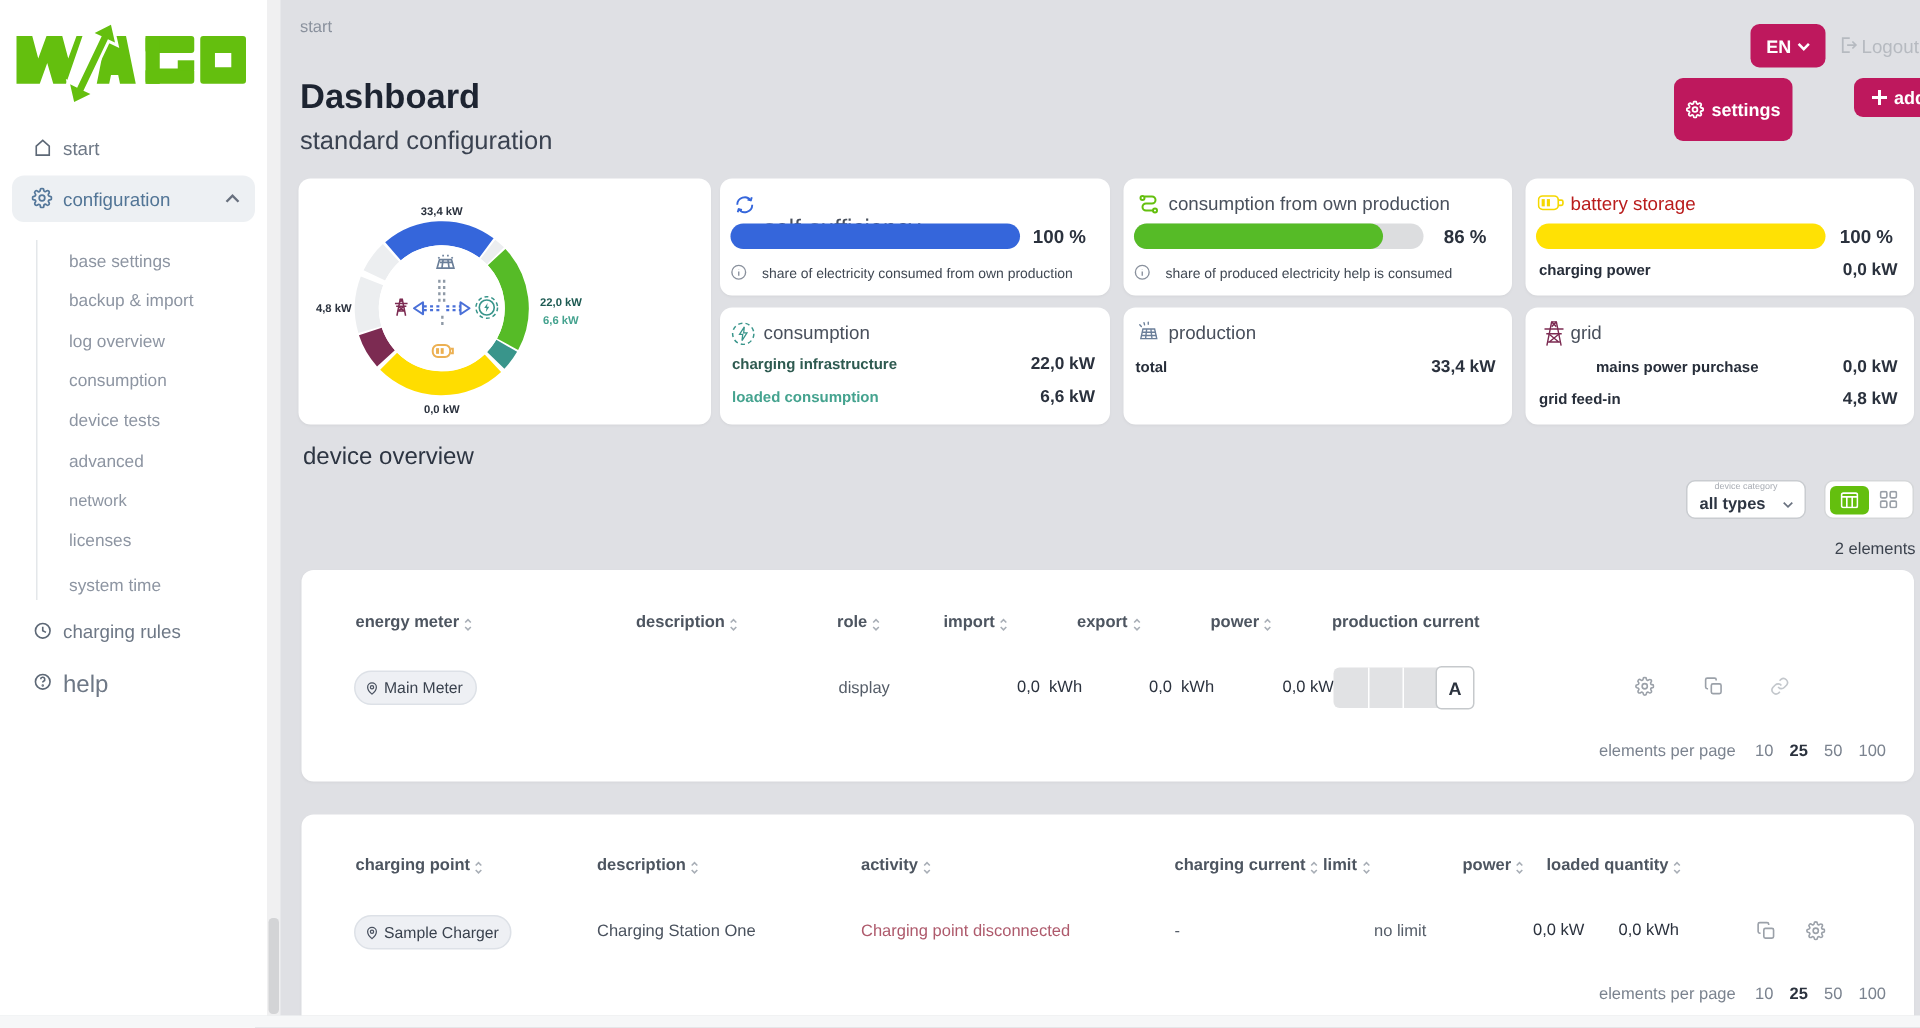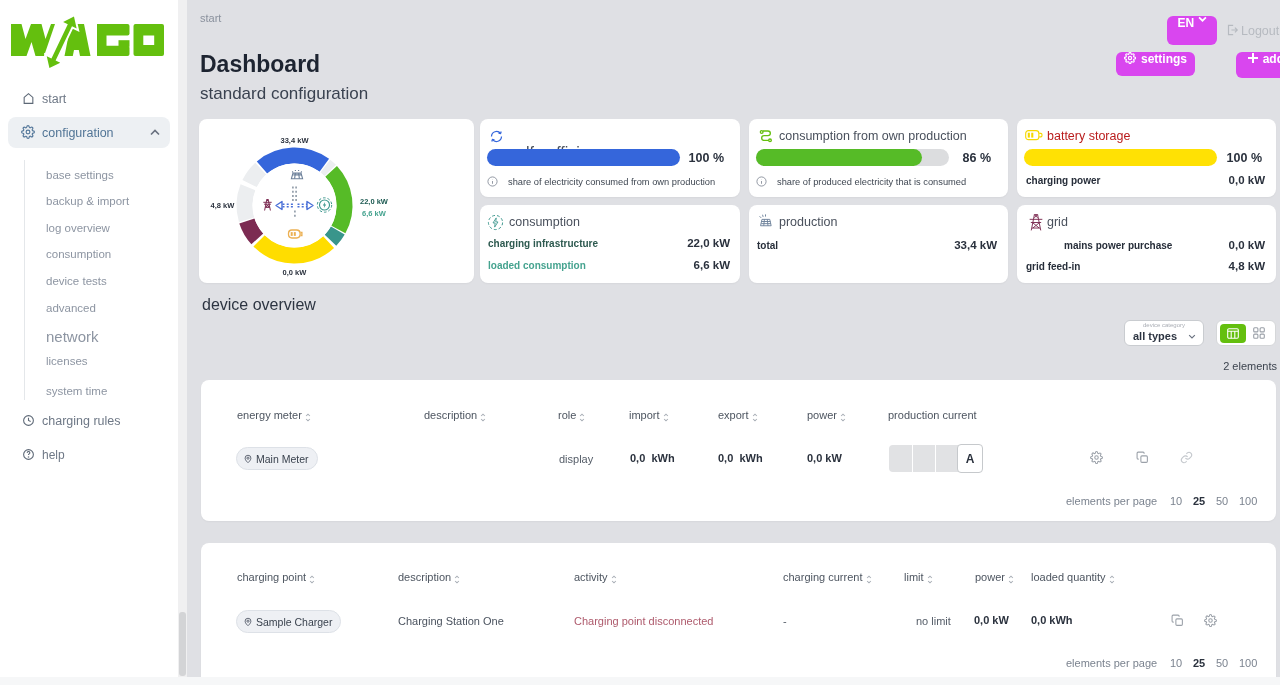--- a/index.html
+++ b/index.html
@@ -1,22 +1,22 @@
 <!DOCTYPE html>
 <html><head>
 <meta charset="utf-8">
 <style>
 * { margin:0; padding:0; box-sizing:border-box; }
 html,body { width:1280px; height:685px; overflow:hidden; }
 body { font-family:"Liberation Sans", sans-serif; background:#dfe0e4; position:relative; }
 .abs { position:absolute; }
 .card { position:absolute; background:#fff; border-radius:8px; box-shadow:0 1px 2px rgba(0,0,0,0.04); }
-.gbtn { position:absolute; background:#d946ef; border-radius:6px; color:#fff; display:flex; justify-content:center; font-weight:bold; }
-.hdr { font-size:11px; color:#4d5560; font-weight:normal; }
-.val { font-size:11px; color:#2b323e; font-weight:bold; }
+.gbtn { position:absolute; background:#be185d; border-radius:6px; color:#fff; display:flex; align-items:center; justify-content:center; font-weight:bold; }
+.hdr { font-size:11px; color:#4d5560; font-weight:bold; }
+.val { font-size:11px; color:#2b323e; font-weight:normal;margin-left:48px; }
 .lbl { font-size:11px; color:#555d68; }
 .pill { position:absolute; background:#eef0f4; border:1px solid #dde1e7; border-radius:12px; height:23px; display:flex; align-items:center; font-size:10.5px; color:#3a424e; padding:0 8px 0 6px; }
 .pag { position:absolute; font-size:11px; color:#7b838f; }
 .pag b { color:#2b323e; }
 .sortic { display:inline-block; vertical-align:-3px; margin-left:3px; }
 </style>
 </head>
 <body>
 
 <div class="abs" style="left:0;top:0;width:178px;height:677px;background:#fff;"></div>
@@ -56,54 +56,54 @@
     <path d="M1 5.5 L5 1.5 L9 5.5"></path>
   </svg>
 
 <div class="abs" style="left:24px;top:160px;width:1px;height:240px;background:#e4e7ea;"></div>
 <div class="abs" style="left:46px;top:169px;font-size:11.5px;color:#8d95a2;">base settings</div>
 <div class="abs" style="left:46px;top:195px;font-size:11.5px;color:#8d95a2;">backup &amp; import</div>
 <div class="abs" style="left:46px;top:222px;font-size:11.5px;color:#8d95a2;">log overview</div>
 <div class="abs" style="left:46px;top:248px;font-size:11.5px;color:#8d95a2;">consumption</div>
 <div class="abs" style="left:46px;top:275px;font-size:11.5px;color:#8d95a2;">device tests</div>
 <div class="abs" style="left:46px;top:302px;font-size:11.5px;color:#8d95a2;">advanced</div>
-<div class="abs" style="left:46px;top:328px;font-size:15px;color:#8d95a2;">network</div>
+<div class="abs" style="left:46px;top:328px;font-size:11px;color:#8d95a2;">network</div>
 <div class="abs" style="left:46px;top:355px;font-size:11.5px;color:#8d95a2;">licenses</div>
 <div class="abs" style="left:46px;top:385px;font-size:11.5px;color:#8d95a2;">system time</div>
 
 <svg class="abs" style="left:22px;top:414px;" width="13" height="13" viewBox="0 0 24 24" fill="none" stroke="#5d6876" stroke-width="2">
     <circle cx="12" cy="12" r="9"></circle>
     <path d="M12 7 L12 12 L16 14"></path>
   </svg>
 <div class="abs" style="left:42px;top:414px;font-size:12.5px;color:#6e7886;">charging rules</div>
 
 <svg class="abs" style="left:22px;top:448px;" width="13" height="13" viewBox="0 0 24 24" fill="none" stroke="#5d6876" stroke-width="2">
     <circle cx="12" cy="12" r="9"></circle>
     <path d="M9.5 9a2.5 2.5 0 1 1 3.5 2.3c-.8.35-1 .9-1 1.7"></path>
     <circle cx="12" cy="16.5" r="0.5" fill="#5d6876"></circle>
   </svg>
-<div class="abs" style="left:42px;top:448px;font-size:12px;color:#6e7886;">help</div>
+<div class="abs" style="left:42px;top:448px;font-size:16px;color:#6e7886;">help</div>
 
 <div class="abs" style="left:178px;top:0;width:9px;height:677px;background:#f0f0f1;"></div>
 <div class="abs" style="left:179px;top:612px;width:7px;height:64px;background:#d3d4d6;border-radius:3px;"></div>
 
 <div class="abs" style="left:200px;top:12px;font-size:11px;color:#8a919d;">start</div>
 <div class="abs" style="left:200px;top:51px;font-size:23px;font-weight:bold;color:#1d2431;">Dashboard</div>
 <div class="abs" style="left:200px;top:84px;font-size:17px;color:#3a4250;">standard configuration</div>
 
 <div class="gbtn" style="left:1167px;top:16px;width:50px;height:29px;font-size:12px;">EN&nbsp;<svg width="9" height="6" viewBox="0 0 10 7" fill="none" stroke="#fff" stroke-width="2">
       <path d="M1 1.5 L5 5.5 L9 1.5"></path>
     </svg></div>
 <svg class="abs" style="left:1225px;top:23px;" width="14" height="14" viewBox="0 0 24 24" fill="none" stroke="#b6bac0" stroke-width="2">
     <path d="M14 4 L6 4 L6 20 L14 20"></path>
     <path d="M11 12 L21 12 M17 8 L21 12 L17 16"></path>
   </svg>
 <div class="abs" style="left:1241px;top:24px;font-size:12.5px;color:#b6bac0;">Logout</div>
 
-<div class="gbtn" style="left:1116px;top:52px;width:79px;height:24px;font-size:12px;">
+<div class="gbtn" style="left:1116px;top:52px;width:79px;height:42px;font-size:12px;">
 <svg width="12" height="12" viewBox="0 0 24 24" fill="none" stroke="#fff" stroke-width="2.4" style="margin-right:5px;">
       <circle cx="12" cy="12" r="3.2"></circle>
       <path d="M19.4 15a1.65 1.65 0 0 0 .33 1.82l.06.06a2 2 0 1 1-2.83 2.83l-.06-.06a1.65 1.65 0 0 0-1.82-.33 1.65 1.65 0 0 0-1 1.51V21a2 2 0 1 1-4 0v-.09A1.65 1.65 0 0 0 9 19.4a1.65 1.65 0 0 0-1.82.33l-.06.06a2 2 0 1 1-2.83-2.83l.06-.06a1.65 1.65 0 0 0 .33-1.82 1.65 1.65 0 0 0-1.51-1H3a2 2 0 1 1 0-4h.09A1.65 1.65 0 0 0 4.6 9a1.65 1.65 0 0 0-.33-1.82l-.06-.06a2 2 0 1 1 2.83-2.83l.06.06a1.65 1.65 0 0 0 1.82.33H9a1.65 1.65 0 0 0 1-1.51V3a2 2 0 1 1 4 0v.09a1.65 1.65 0 0 0 1 1.51 1.65 1.65 0 0 0 1.82-.33l.06-.06a2 2 0 1 1 2.83 2.83l-.06.06a1.65 1.65 0 0 0-.33 1.82V9a1.65 1.65 0 0 0 1.51 1H21a2 2 0 1 1 0 4h-.09a1.65 1.65 0 0 0-1.51 1z"></path>
     </svg>
 settings</div>
 <div class="gbtn" style="left:1206px;top:52px;width:71px;height:26px;font-size:12px;margin-left:30px;">
 <svg width="12" height="12" viewBox="0 0 12 12" fill="none" stroke="#fff" stroke-width="2" style="margin-right:4px;">
       <path d="M6 1 L6 11 M1 6 L11 6"></path>
     </svg>
 add&nbsp;<svg width="9" height="6" viewBox="0 0 10 7" fill="none" stroke="#fff" stroke-width="2">
@@ -206,21 +206,21 @@
     <path d="M7.5 6 L15 6 a3.5 3.5 0 0 1 0 7 L9 13 a3.5 3.5 0 0 0 0 7 L16 20" transform="translate(0,-1.5)"></path>
   </svg>
 <div class="abs" style="left:779px;top:129px;font-size:12.5px;color:#49505c;">consumption from own production</div>
 <div class="abs" style="left:756px;top:149px;width:193px;height:17px;border-radius:8.5px;background:#dcdddf;"></div>
 <div class="abs" style="left:756px;top:149px;width:166px;height:17px;border-radius:8.5px;background:#56bb27;"></div>
 <div class="abs" style="left:749px;top:151px;width:242px;text-align:right;font-size:12.5px;font-weight:bold;color:#2a313d;">86 %</div>
 <svg class="abs" style="left:756px;top:176px;" width="11" height="11" viewBox="0 0 24 24" fill="none" stroke="#8a919d" stroke-width="2">
     <circle cx="12" cy="12" r="10"></circle>
     <path d="M12 11 L12 17 M12 7.5 L12 8"></path>
   </svg>
-<div class="abs" style="left:777px;top:177px;font-size:9.3px;color:#3f4752;">share of produced electricity that is consumed</div>
+<div class="abs" style="left:777px;top:177px;font-size:9.3px;color:#3f4752;">share of produced electricity help is consumed</div>
 
 <div class="card" style="left:1017px;top:119px;width:259px;height:78px;"></div>
 <svg class="abs" style="left:1025px;top:129px;" width="18" height="13" viewBox="0 0 26 18">
   <rect x="1" y="2" width="19" height="13" rx="4" fill="none" stroke="#f5d800" stroke-width="1.6"></rect>
   <path d="M20.5,6 L23,6 a1.5,1.5 0 0 1 1.5,1.5 L24.5,9.5 a1.5,1.5 0 0 1 -1.5,1.5 L20.5,11" fill="none" stroke="#f5d800" stroke-width="1.6"></path>
   <rect x="4" y="5" width="3" height="7" fill="#f5d800"></rect>
     <rect x="9" y="5" width="3" height="7" fill="#f5d800"></rect>
 </svg>
 <div class="abs" style="left:1047px;top:129px;font-size:12.5px;color:#b91c1c;">battery storage</div>
 <div class="abs" style="left:1024px;top:149px;width:193px;height:17px;border-radius:8.5px;background:#ffe104;"></div>
@@ -360,21 +360,21 @@
       <path d="M1.5 8 L4 10.5 L6.5 8"></path>
     </svg></div>
 <div class="abs hdr" style="left:574px;top:571px;">activity<svg class="sortic" width="6" height="9" viewBox="0 0 8 12" fill="none" stroke="#a8aeb6" stroke-width="1.4">
       <path d="M1.5 4 L4 1.5 L6.5 4"></path>
       <path d="M1.5 8 L4 10.5 L6.5 8"></path>
     </svg></div>
 <div class="abs hdr" style="left:783px;top:571px;">charging current<svg class="sortic" width="6" height="9" viewBox="0 0 8 12" fill="none" stroke="#a8aeb6" stroke-width="1.4">
       <path d="M1.5 4 L4 1.5 L6.5 4"></path>
       <path d="M1.5 8 L4 10.5 L6.5 8"></path>
     </svg></div>
-<div class="abs hdr" style="left:904px;top:571px;">limit<svg class="sortic" width="6" height="9" viewBox="0 0 8 12" fill="none" stroke="#a8aeb6" stroke-width="1.4">
+<div class="abs hdr" style="left:882px;top:571px;">limit<svg class="sortic" width="6" height="9" viewBox="0 0 8 12" fill="none" stroke="#a8aeb6" stroke-width="1.4">
       <path d="M1.5 4 L4 1.5 L6.5 4"></path>
       <path d="M1.5 8 L4 10.5 L6.5 8"></path>
     </svg></div>
 <div class="abs hdr" style="left:975px;top:571px;">power<svg class="sortic" width="6" height="9" viewBox="0 0 8 12" fill="none" stroke="#a8aeb6" stroke-width="1.4">
       <path d="M1.5 4 L4 1.5 L6.5 4"></path>
       <path d="M1.5 8 L4 10.5 L6.5 8"></path>
     </svg></div>
 <div class="abs hdr" style="left:1031px;top:571px;">loaded quantity<svg class="sortic" width="6" height="9" viewBox="0 0 8 12" fill="none" stroke="#a8aeb6" stroke-width="1.4">
       <path d="M1.5 4 L4 1.5 L6.5 4"></path>
       <path d="M1.5 8 L4 10.5 L6.5 8"></path>

